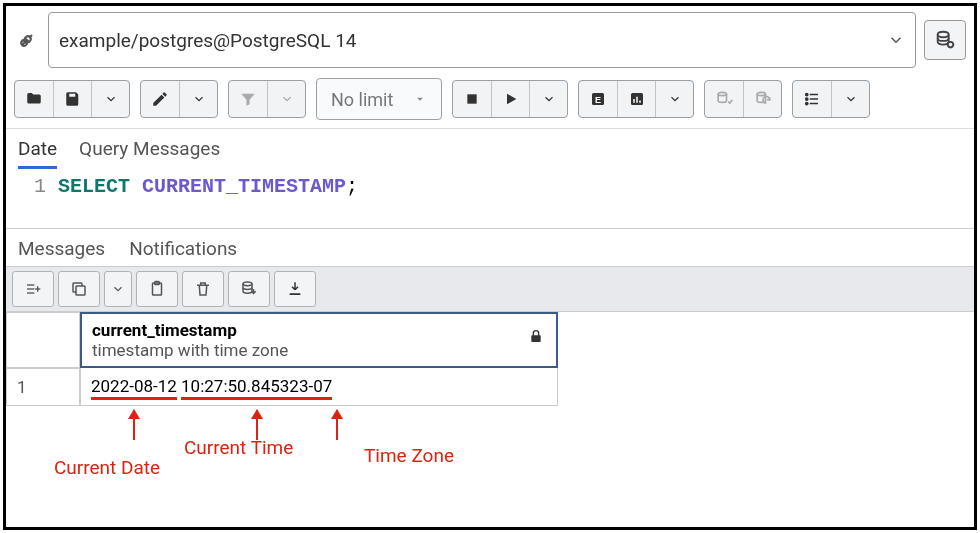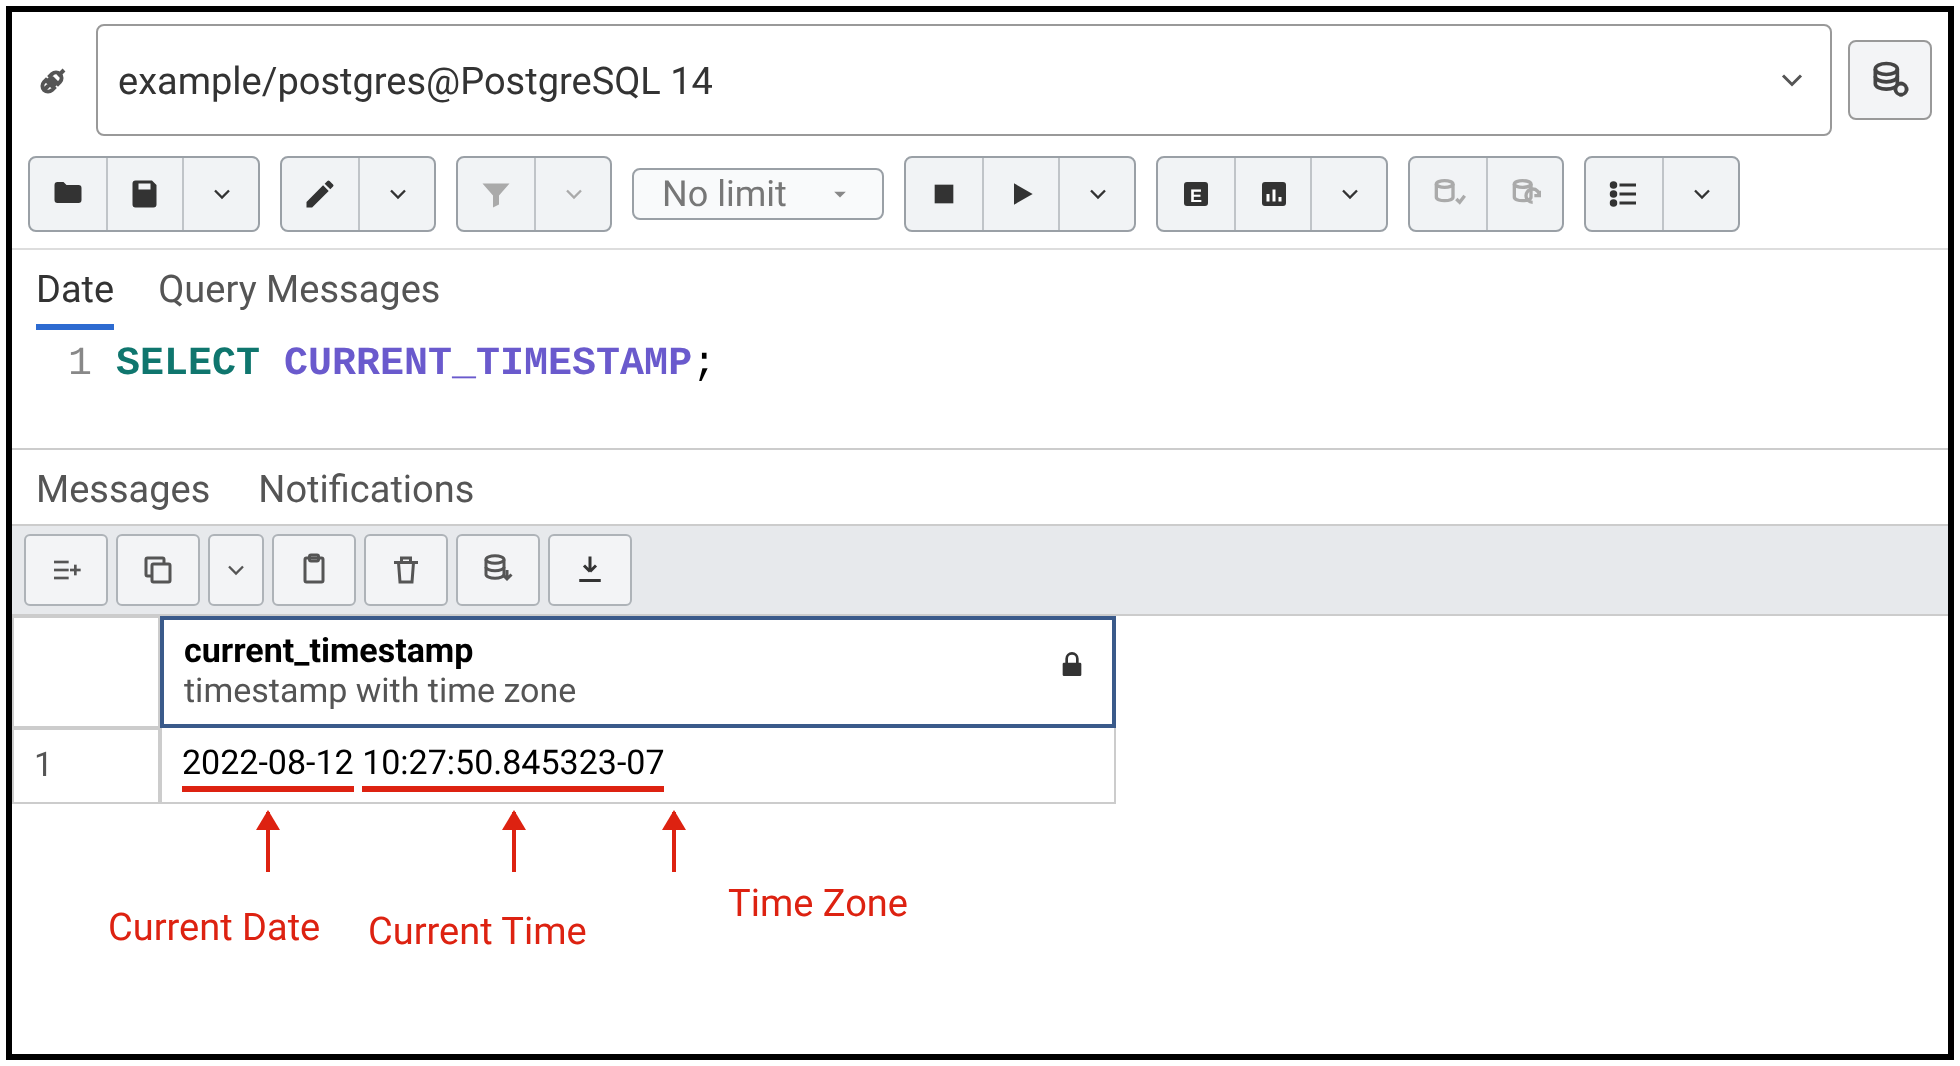--- a/index.html
+++ b/index.html
@@ -66,21 +66,21 @@
   justify-content: center;
   padding: 0 8px;
   color: #333;
   cursor: pointer;
 }
 .btn + .btn { border-left: 1px solid #c0c4c8; }
 .btn.disabled { color: #aaa; }
 .limit-select {
   border: 1px solid #9aa0a6;
   border-radius: 4px;
-  height: 26px;
+  height: 42px;
   display: flex; align-items: center;
   padding: 0 14px;
   gap: 20px;
   color: #777;
   font-size: 18px;
   background: #f9fafb;
 }
 .tabs {
   display: flex;
   gap: 22px;
@@ -431,17 +431,17 @@
         <span class="underline-red">2022-08-12</span><span> </span><span class="underline-red">10:27:50.845323</span><span class="underline-red">-07</span>
       </div>
     </div>
   </div>
 
   <div class="annotations">
     <div class="arrow" style="left:127px; top:0; height:30px;"></div>
     <div class="arrow" style="left:250px; top:0; height:30px;"></div>
     <div class="arrow" style="left:330px; top:0; height:30px;"></div>
     <div class="ann-label" style="left:48px; top:46px;">Current Date</div>
-    <div class="ann-label" style="left:178px; top:48px;">Current Time</div>
+    <div class="ann-label" style="left:178px; top:26px;">Current Time</div>
     <div class="ann-label" style="left:313px; top:34px;margin-left:45px;">Time Zone</div>
   </div>
 
 </div>
 
 </body></html>

